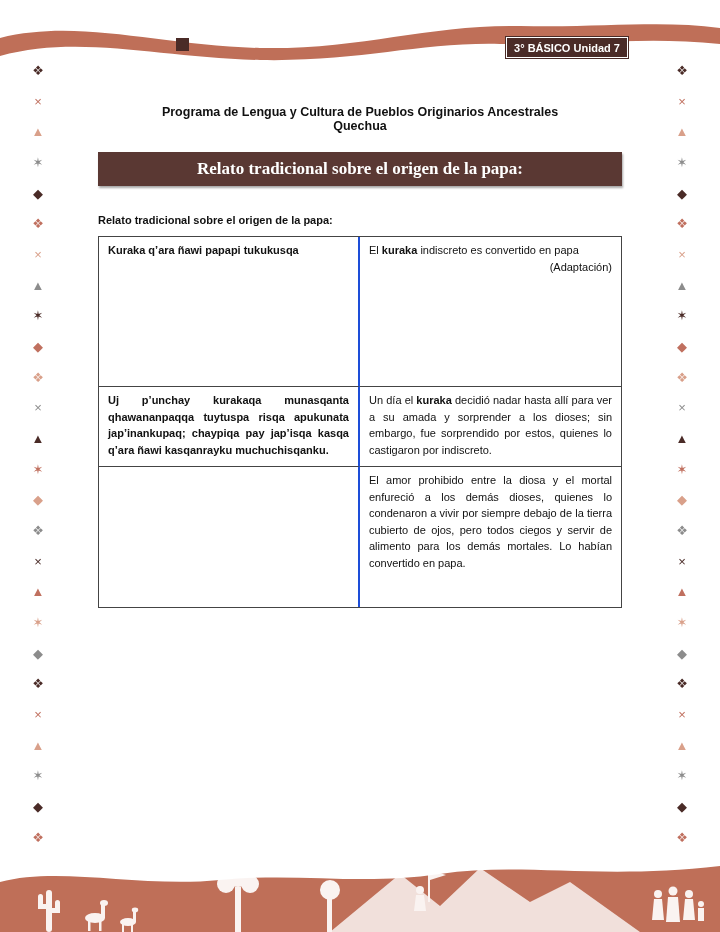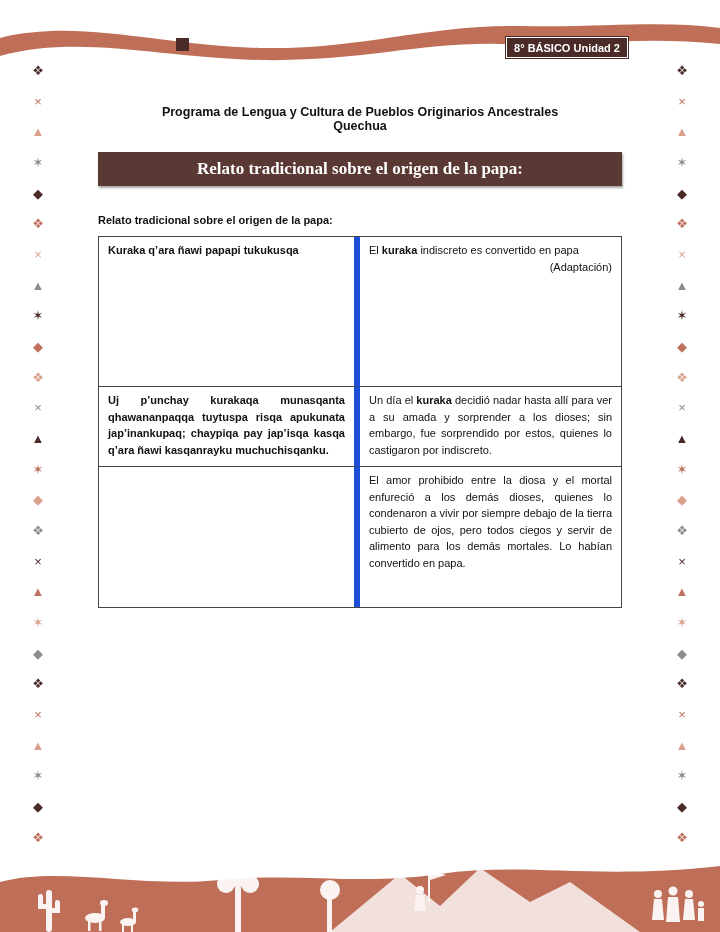--- a/index.html
+++ b/index.html
@@ -59,21 +59,21 @@
   
   .story-table{
     position:absolute;top:236px;left:98px;width:524px;
     border:1px solid #444;background:#fff;
     display:grid;grid-template-columns:1fr 1fr;
   }
   .cell{
     padding:5px 9px 8px;font-size:11px;line-height:1.5;
     text-align:justify;border-bottom:1px solid #444;
   }
-  .cell.q{border-right:6px solid #1d4ed8;font-weight:bold;}
+  .cell.q{border-right:2px solid #1d4ed8;font-weight:bold;}
   .cell.r1{min-height:150px;}
   .cell.r2{min-height:78px;}
   .cell.r3{min-height:140px;}
   .row-last{border-bottom:none;}
   .q-title{margin-bottom:28px;}
   .s-title{text-align:left;}
   .s-sub{text-align:right;margin-bottom:6px;}
   .cell p{margin:0 0 10px;}
   .cell p:last-child{margin-bottom:0;}
   .p-indent{text-indent:4px;}
@@ -85,21 +85,21 @@
 <body>
 
 <svg class="top-wave" viewBox="0 0 720 70" preserveAspectRatio="none" aria-hidden="true">
   <path d="M0,38 C80,18 160,46 260,48 C360,50 430,24 520,26 C600,28 660,20 720,28
            L720,44 C640,36 580,46 500,44 C420,42 360,62 260,60 C160,58 80,34 0,56 Z" style="fill:var(--terracotta,#bf6f58)"></path>
 </svg>
 
 <div class="deco-square"></div>
 
 <div class="unit-badge">
-  <span>8° BÁSICO Unidad 2</span>
+  <span>3° BÁSICO Unidad 7</span>
 </div>
 
 <div class="side-pattern left">
     <span class="pat-glyph" style="color: rgb(74, 43, 39);">❖</span>
     <span class="pat-glyph" style="color: rgb(192, 112, 95);">×</span>
     <span class="pat-glyph" style="color: rgb(217, 160, 138);">▲</span>
     <span class="pat-glyph" style="color: rgb(140, 140, 140);">✶</span>
     <span class="pat-glyph" style="color: rgb(74, 43, 39);">◆</span>
     <span class="pat-glyph" style="color: rgb(192, 112, 95);">❖</span>
     <span class="pat-glyph" style="color: rgb(217, 160, 138);">×</span>

